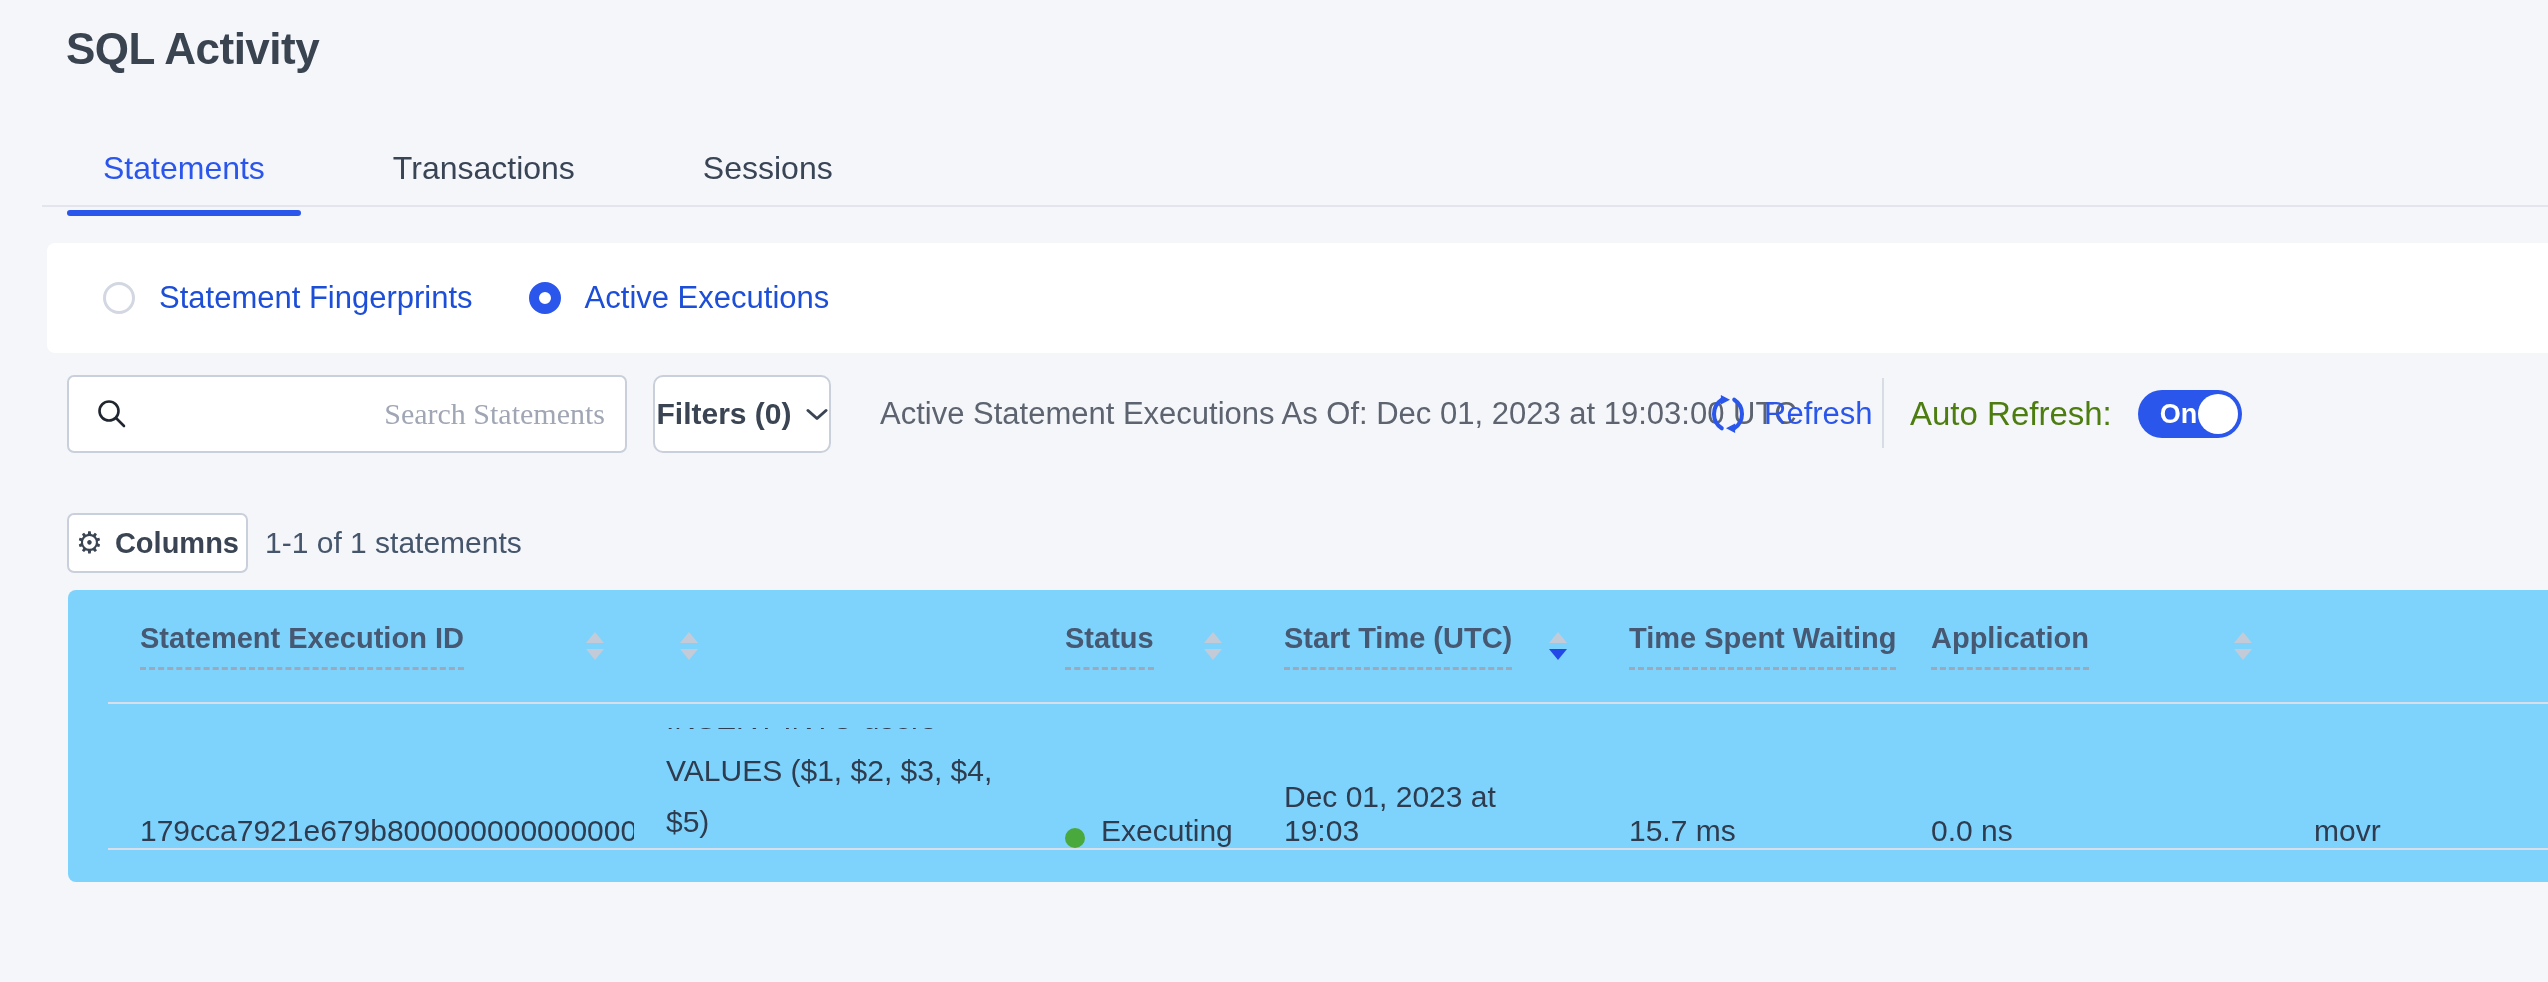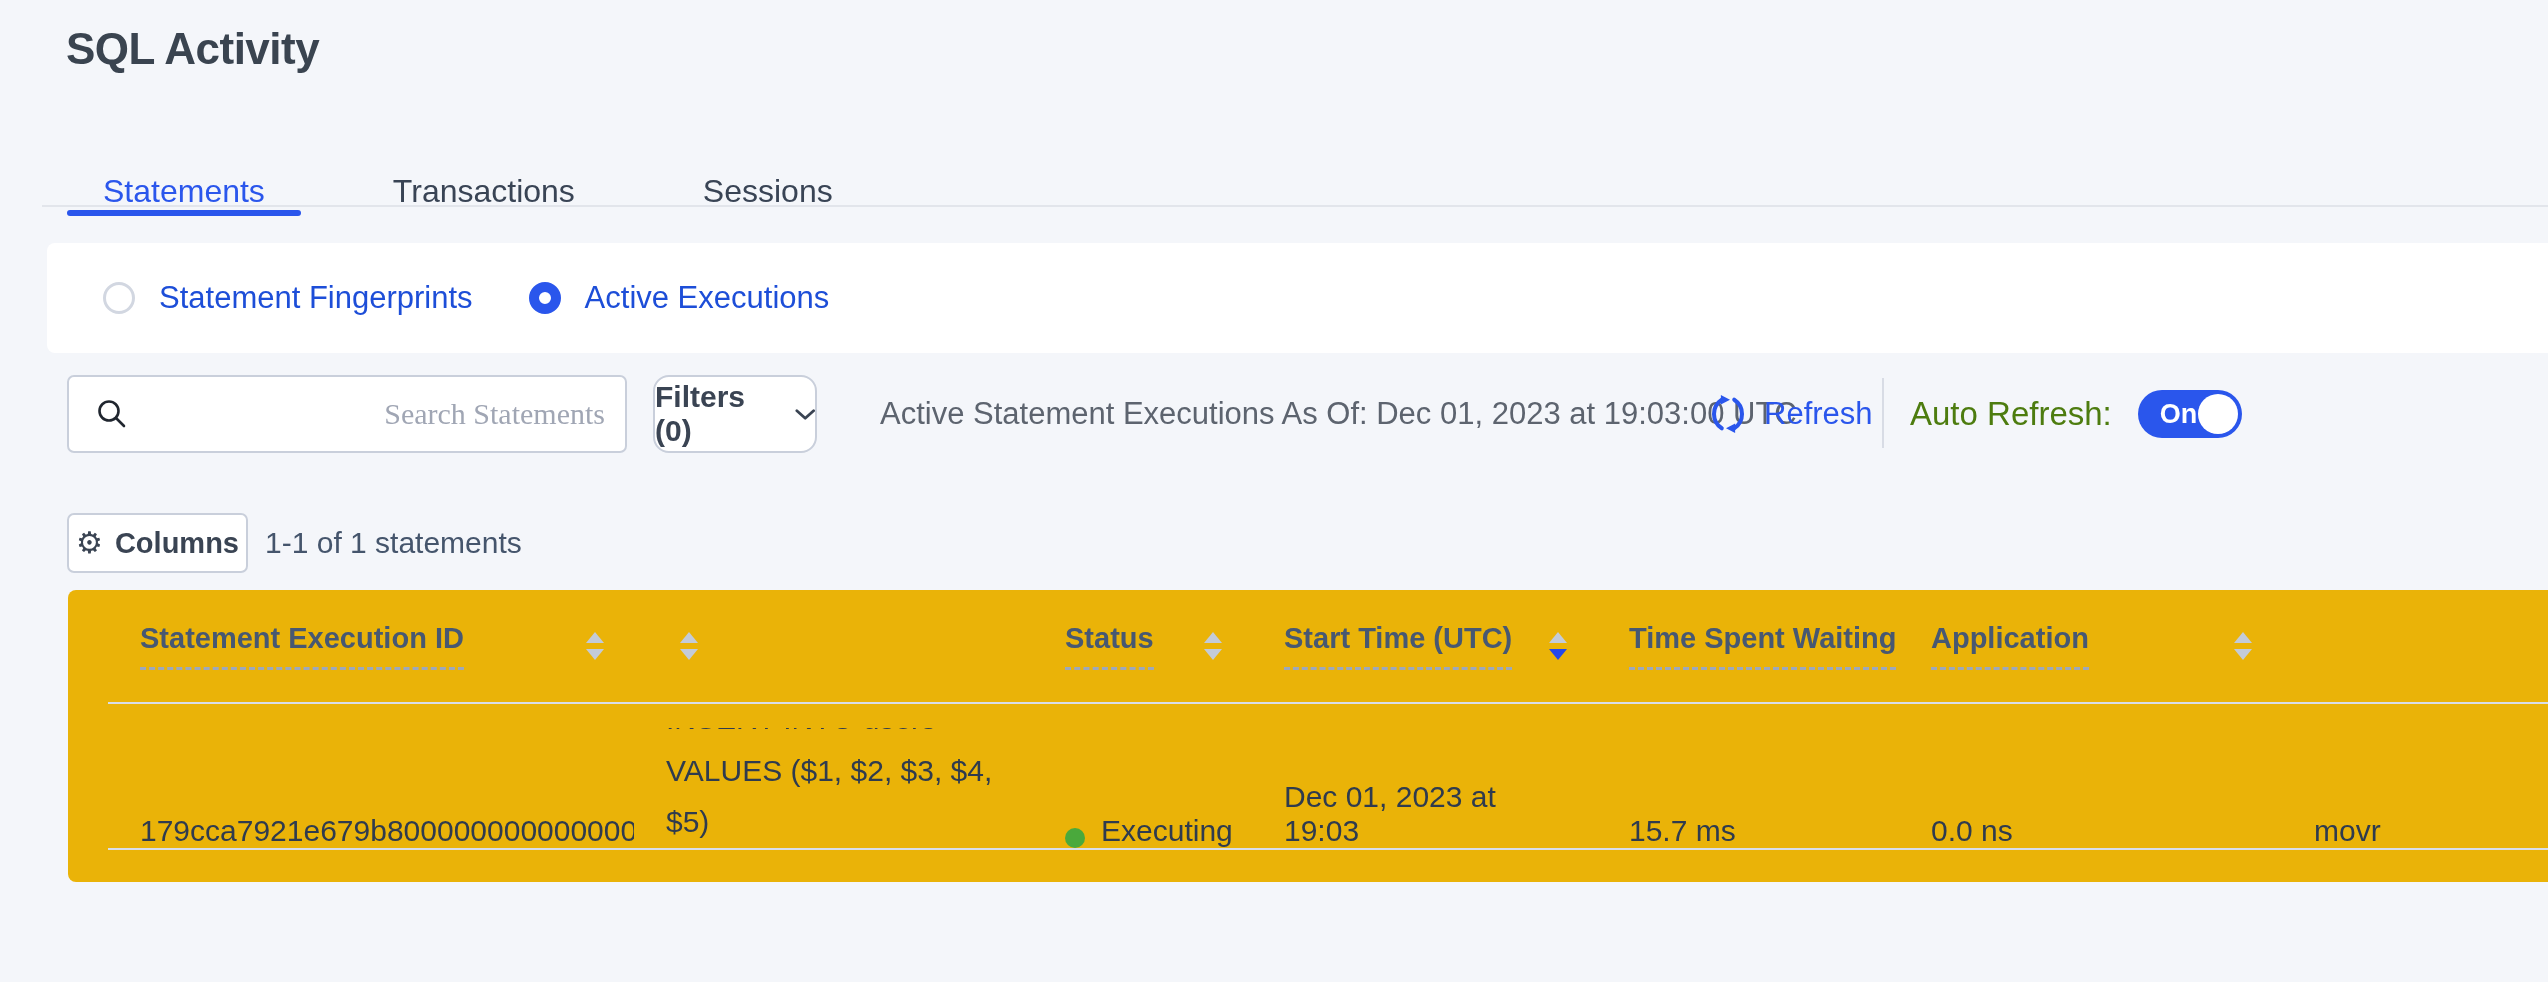--- a/index.html
+++ b/index.html
@@ -17,21 +17,21 @@
     position: absolute; left: 66px; top: 24px;
     font-size: 44px; font-weight: 700; color: #3a4450; letter-spacing: -0.5px;
   }
 
   
   .tabs { position: absolute; left: 67px; top: 150px; height: 60px; display: flex; }
   .tabs-track {
     position: absolute; left: 42px; right: 0; top: 205px; height: 2px; background: #e2e5eb;
   }
   .tab {
-    position: relative; height: 60px; padding: 0 36px; display: flex; align-items: flex-end;
+    position: relative; height: 60px; padding: 0 36px; display: flex; align-items: flex-start;
     font-size: 32px; color: #394455; cursor: pointer; white-space: nowrap;
   }
   .tab + .tab { margin-left: 56px; }
   .tab.active { color: #2a56ec; }
   .tab.active::after {
     content: ""; position: absolute; left: 0; right: 0; bottom: -6px;
     height: 6px; border-radius: 3px; background: #2a56ec;
   }
 
   
@@ -61,22 +61,22 @@
     position: absolute; left: 67px; top: 0; width: 560px; height: 78px;
     background: #fff; border: 2px solid #c9cfdb; border-radius: 7px;
     display: flex; align-items: center; padding: 0 20px 0 26px;
   }
   .search-box input {
     border: none; outline: none; flex: 1; margin-left: 20px;
     font-size: 30px; color: #8b5cf6; font-family: Liberation Serif, serif; background: transparent; text-align: right;
   }
   .search-box input::placeholder { color: #a0a6b4; }
   .filters-button {
-    position: absolute; left: 653px; top: 0; width: 164px; height: 78px;
-    background: #fff; border: 2px solid #c9cfdb; border-radius: 16px;
+    position: absolute; left: 653px; top: 0; width: 178px; height: 78px;
+    background: #fff; border: 2px solid #c9cfdb; border-radius: 10px;
     display: flex; align-items: center; justify-content: center; cursor: pointer;
   }
   .filters-button .btn-label { font-size: 30px; font-weight: 600; color: #3a4453; }
   .filters-button svg { margin-left: 14px; }
   .asof-text {
     position: absolute; left: 880px; top: 0; height: 78px;
     display: flex; align-items: center; font-size: 31px; color: #5d646f;
   }
   .refresh-link {
     position: absolute; left: 1706px; top: 0; height: 78px;
@@ -114,21 +114,21 @@
   .gear-glyph { font-family: "DejaVu Sans", sans-serif; font-size: 30px; color: #3a4453; line-height: 1; }
   .columns-button .btn-label { margin-left: 12px; font-size: 29px; font-weight: 600; color: #3a4453; }
   .results-count {
     position: absolute; left: 265px; top: 0; height: 60px;
     display: flex; align-items: center; font-size: 30px; color: #45556c;
   }
 
   
   .table-card {
     position: absolute; left: 68px; right: 0; top: 590px; height: 292px;
-    background: #eab308; border-radius: 8px 0 0 8px;
+    background: #7dd3fc; border-radius: 8px 0 0 8px;
   }
   .grid { margin-left: 40px; display: grid;
     grid-template-columns: 526px 399px 219px 345px 302px 383px minmax(0,1fr); }
   .grid-header { height: 114px; border-bottom: 2px solid #d9dee8; }
   .grid-row    { height: 146px; border-bottom: 2px solid #d9dee8; }
   .grid-header, .grid-row { display: grid; grid-template-columns: inherit; grid-column: 1 / -1; }
   .th {
     display: flex; align-items: center; justify-content: space-between;
     padding: 0 30px 0 32px; cursor: pointer; overflow: hidden;
   }

